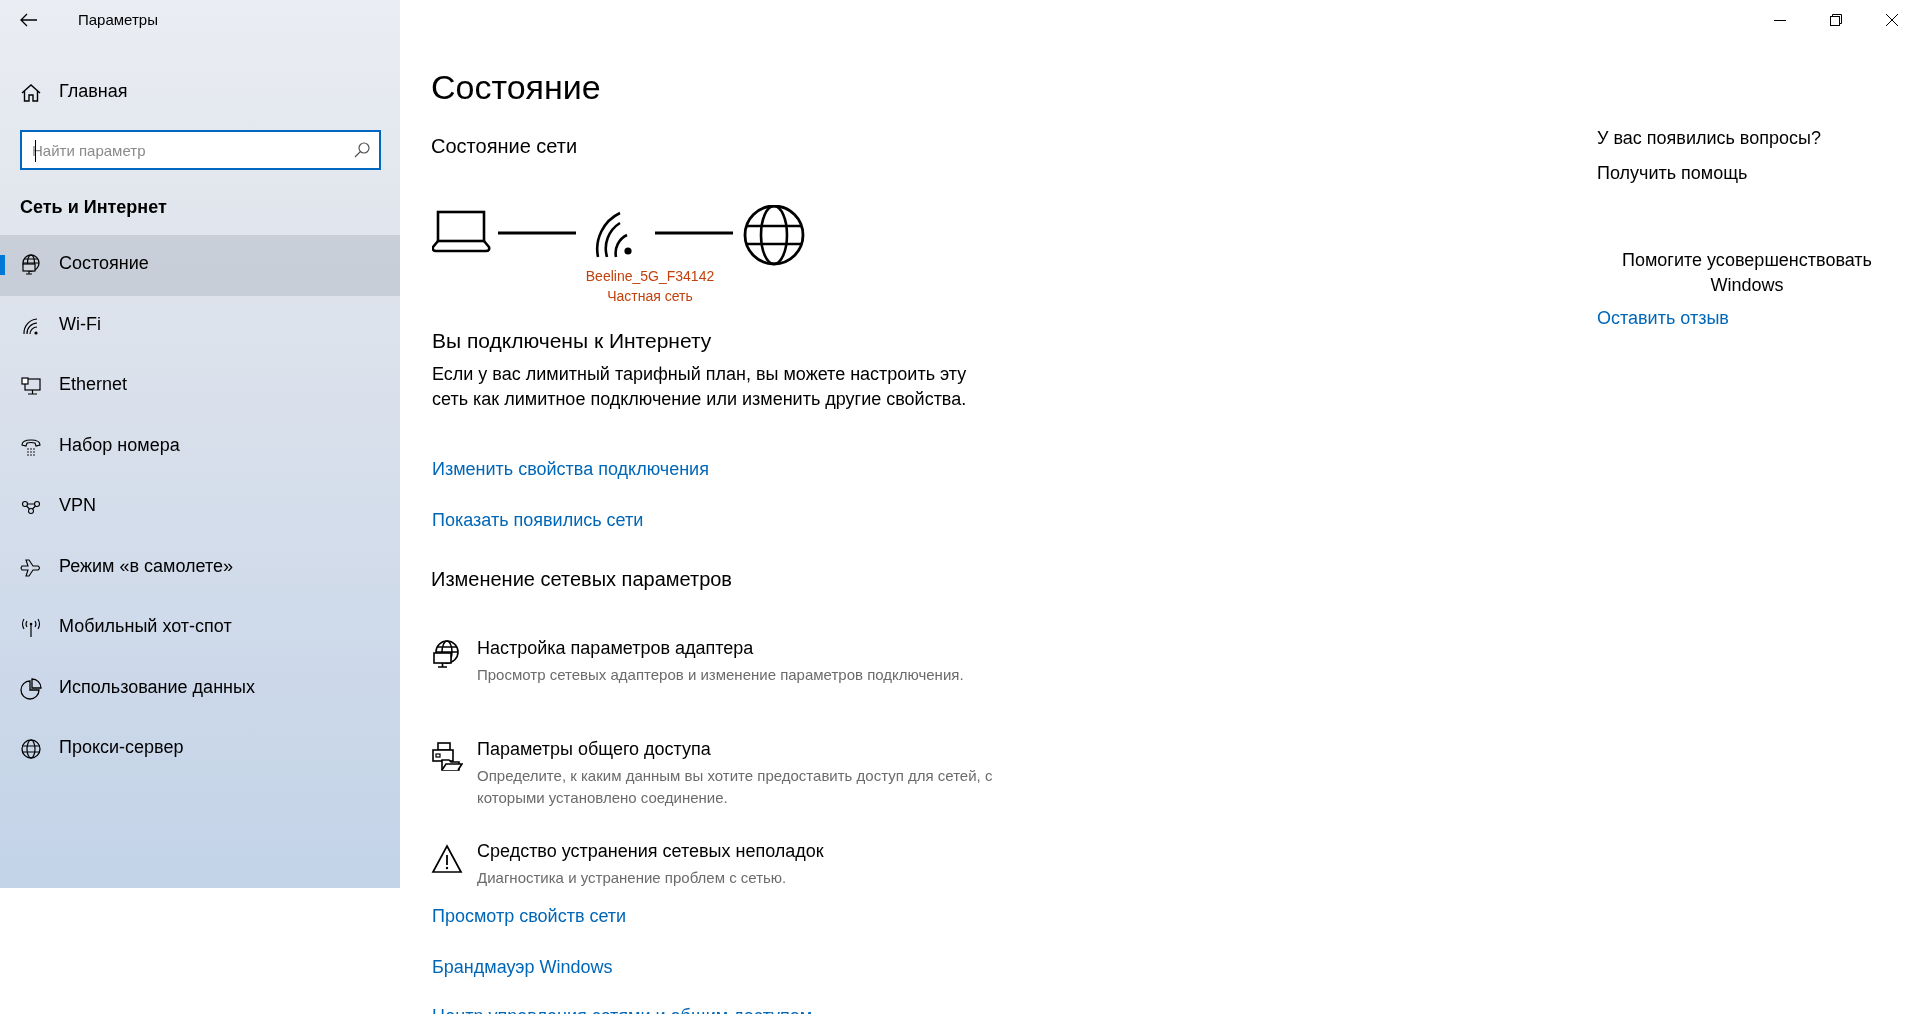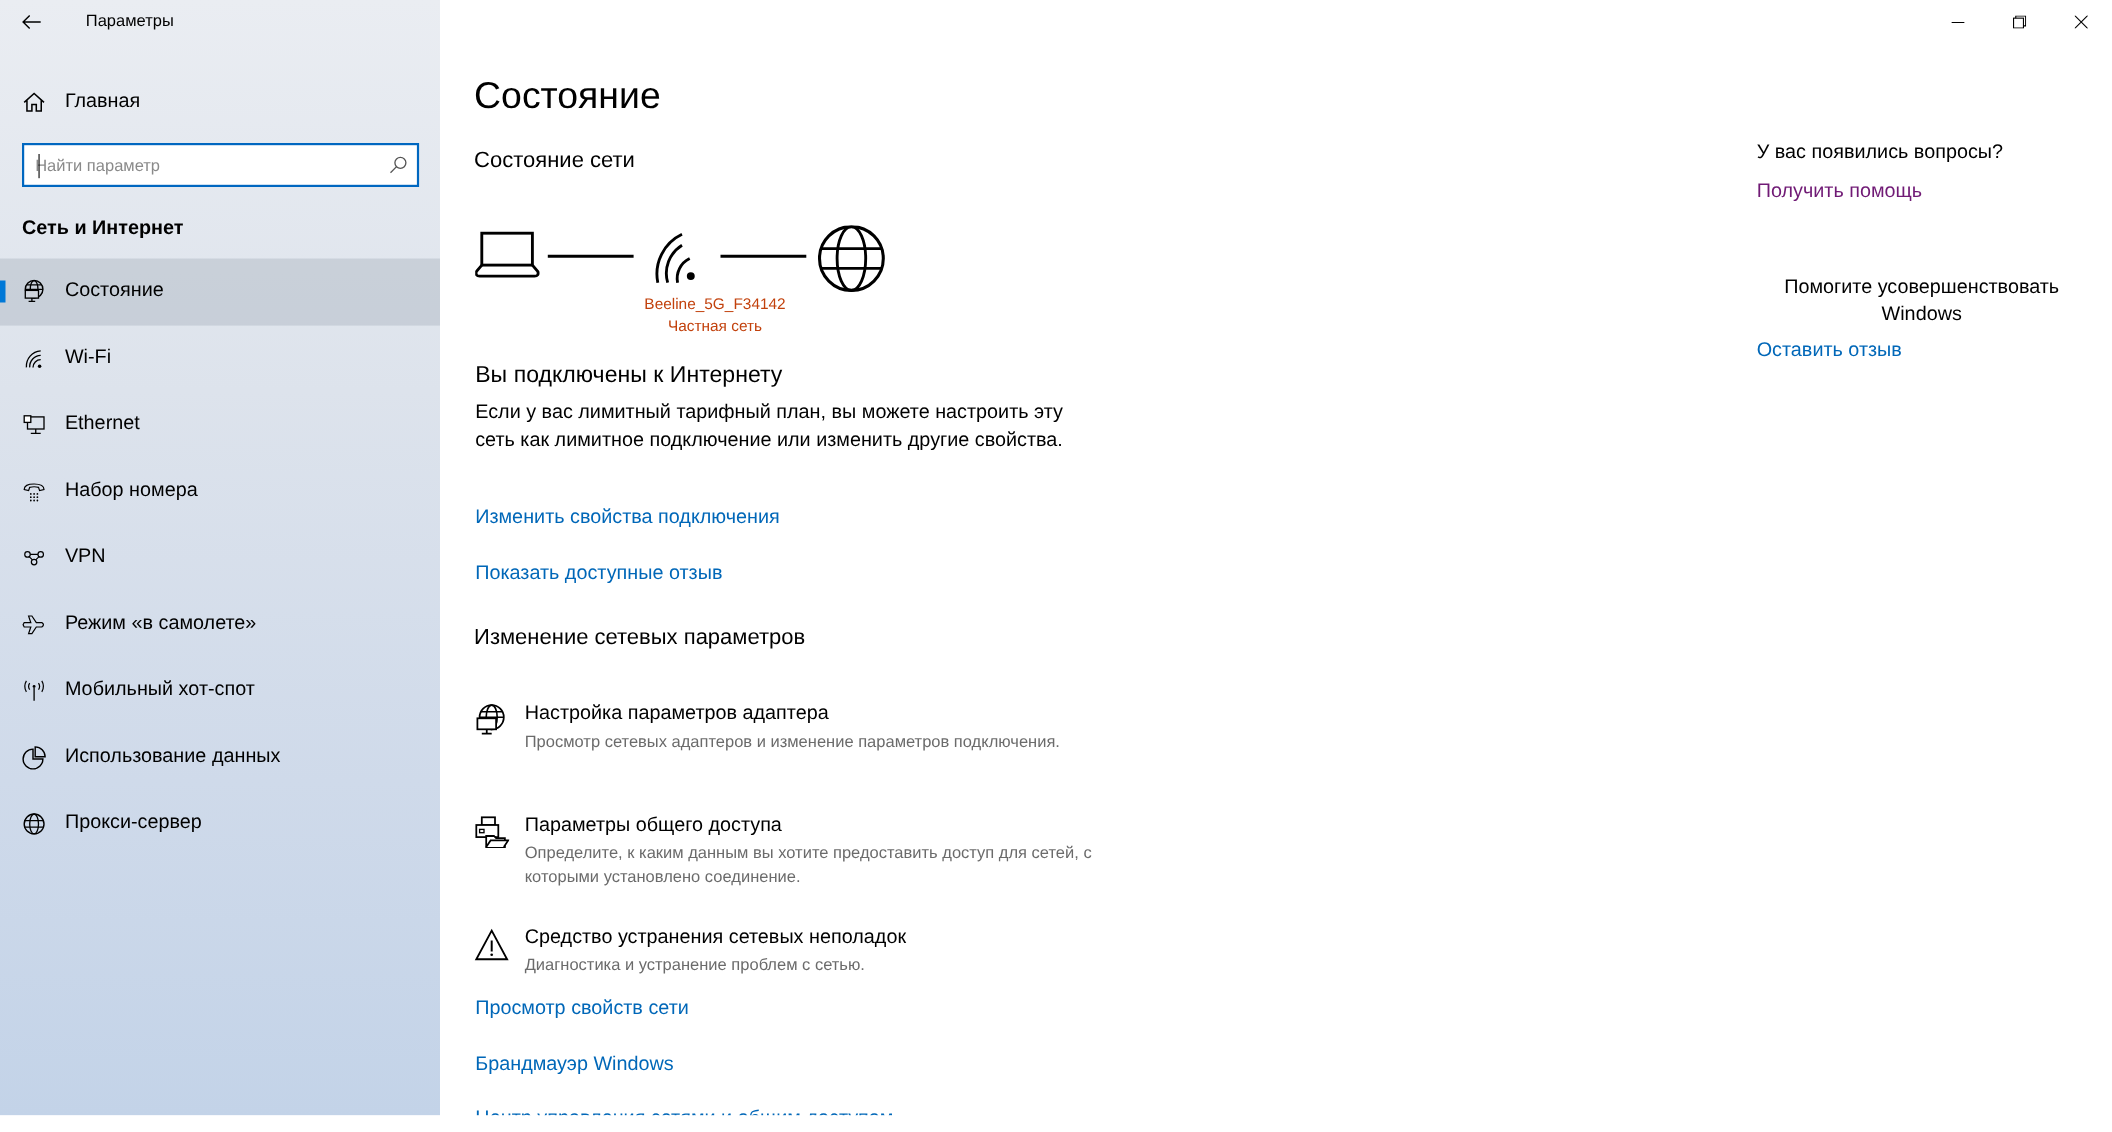--- a/index.html
+++ b/index.html
@@ -1,21 +1,21 @@
 <!DOCTYPE html>
 <html><head>
 <meta charset="utf-8">
 <style>
   * { box-sizing: border-box; margin: 0; padding: 0; }
   html, body { width: 1920px; height: 1029px; overflow: hidden; background: #ffffff; }
   body { font-family: "Liberation Sans", "DejaVu Sans", sans-serif; color: #000; position: relative; }
 
   
   .sidebar {
-    position: absolute; left: 0; top: 0; width: 400px; height: 1014px;
+    position: absolute; left: 0; top: 0; width: 400px; height: 888px;
     background: linear-gradient(180deg, #eaedf2 0%, #dde3ec 35%, #cfdaea 70%, #c3d3e8 100%);
   }
   .titlebar-left { position: absolute; left: 0; top: 0; height: 40px; width: 400px; }
   .back-btn { position: absolute; left: 14px; top: 6px; width: 30px; height: 28px; display: flex; align-items: center; justify-content: center; cursor: pointer; }
   .app-title { position: absolute; left: 78px; top: 11px; font-size: 15px; color: #000; }
 
   .nav-home { position: absolute; left: 0; top: 70px; width: 400px; height: 44px; display: flex; align-items: center; cursor: pointer; }
   .nav-home .icon { position: absolute; left: 20px; top: 12px; width: 22px; height: 22px; }
   .nav-home .label { position: absolute; left: 59px; top: 11px; font-size: 18px; }
 
@@ -51,21 +51,21 @@
   .setting-item { position: absolute; left: 31px; width: 600px; cursor: pointer; }
   .setting-item .sicon { position: absolute; left: 0; top: 2px; width: 32px; height: 32px; }
   .setting-item .stitle { position: absolute; left: 46px; top: 0; font-size: 18px; white-space: nowrap; }
   .setting-item .sdesc { position: absolute; left: 46px; top: 26px; width: 520px; font-size: 15px; line-height: 22px; color: #6b6b6b; }
 
   .clip-bottom { position: absolute; left: 0; top: 1014px; width: 1920px; height: 15px; background: #fff; }
 
   
   .right { position: absolute; left: 1597px; top: 0; width: 323px; height: 1014px; text-align: center; }
   .right .q { position: absolute; left: 0; top: 128px; font-size: 18px; }
-  .right .help { position: absolute; left: 0; top: 163px; font-size: 18px; color: #701a75; cursor: pointer; }
+  .right .help { position: absolute; left: 0; top: 163px; font-size: 18px; color: #000000; cursor: pointer; }
   .right .improve { position: absolute; left: 0; top: 248px; width: 300px; font-size: 18px; line-height: 25px; }
   .right .feedback { position: absolute; left: 0; top: 308px; font-size: 18px; color: #0067b8; cursor: pointer; }
 </style>
 </head>
 <body>
 
 <div class="sidebar">
   <div class="titlebar-left">
     <div class="back-btn">
       <svg width="18" height="14" viewBox="0 0 18 14">
@@ -222,21 +222,21 @@
       </g>
     </svg>
     <div class="net-name" style="top:63px">Beeline_5G_F34142</div>
     <div class="net-name" style="top:83px">Частная сеть</div>
   </div>
 
   <div class="status-title">Вы подключены к Интернету</div>
   <div class="status-desc">Если у вас лимитный тарифный план, вы можете настроить эту сеть как лимитное подключение или изменить другие свойства.</div>
 
   <a class="link" style="top:459px">Изменить свойства подключения</a>
-  <a class="link" style="top:510px">Показать доступные отзыв</a>
+  <a class="link" style="top:510px">Показать появились сети</a>
 
   <h2 class="h2" style="top:568px">Изменение сетевых параметров</h2>
 
   <div class="setting-item" style="top:638px">
     <svg class="sicon" viewBox="0 0 32 32">
         <circle cx="16" cy="12" r="11" fill="none" stroke="#000" stroke-width="1.6"></circle>
         <ellipse cx="16" cy="12" rx="5" ry="11" fill="none" stroke="#000" stroke-width="1.5"></ellipse>
         <path d="M5 12 H27 M6 7 H26" stroke="#000" stroke-width="1.5"></path>
         <rect x="3" y="13" width="17" height="10" fill="#fff" stroke="#000" stroke-width="1.6"></rect>
         <path d="M11.5 23 V27 M7 27 H16" stroke="#000" stroke-width="1.6"></path>

